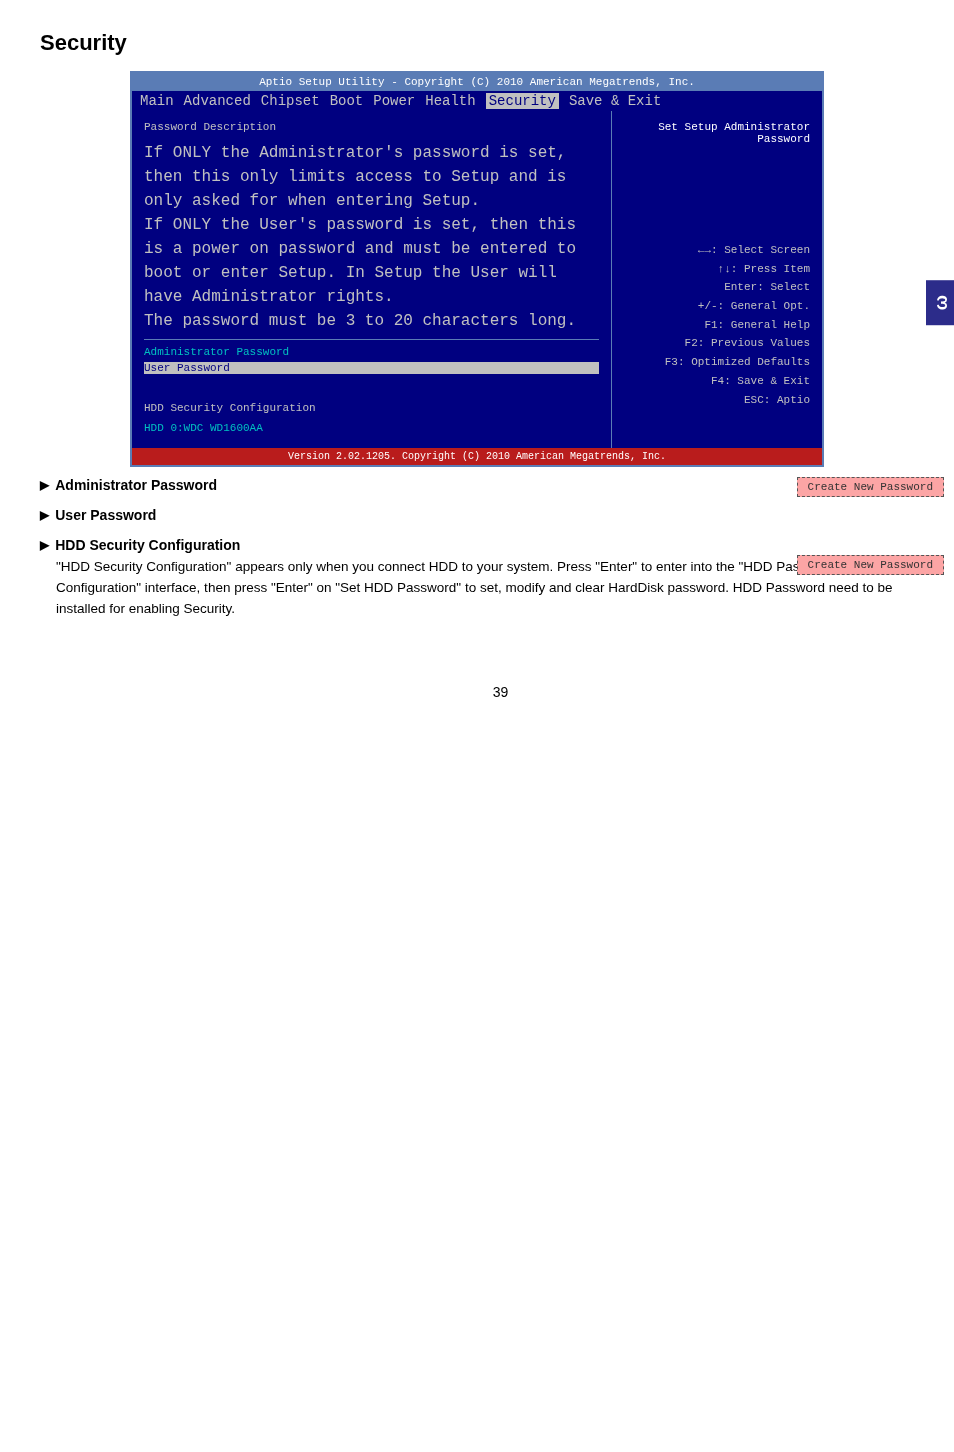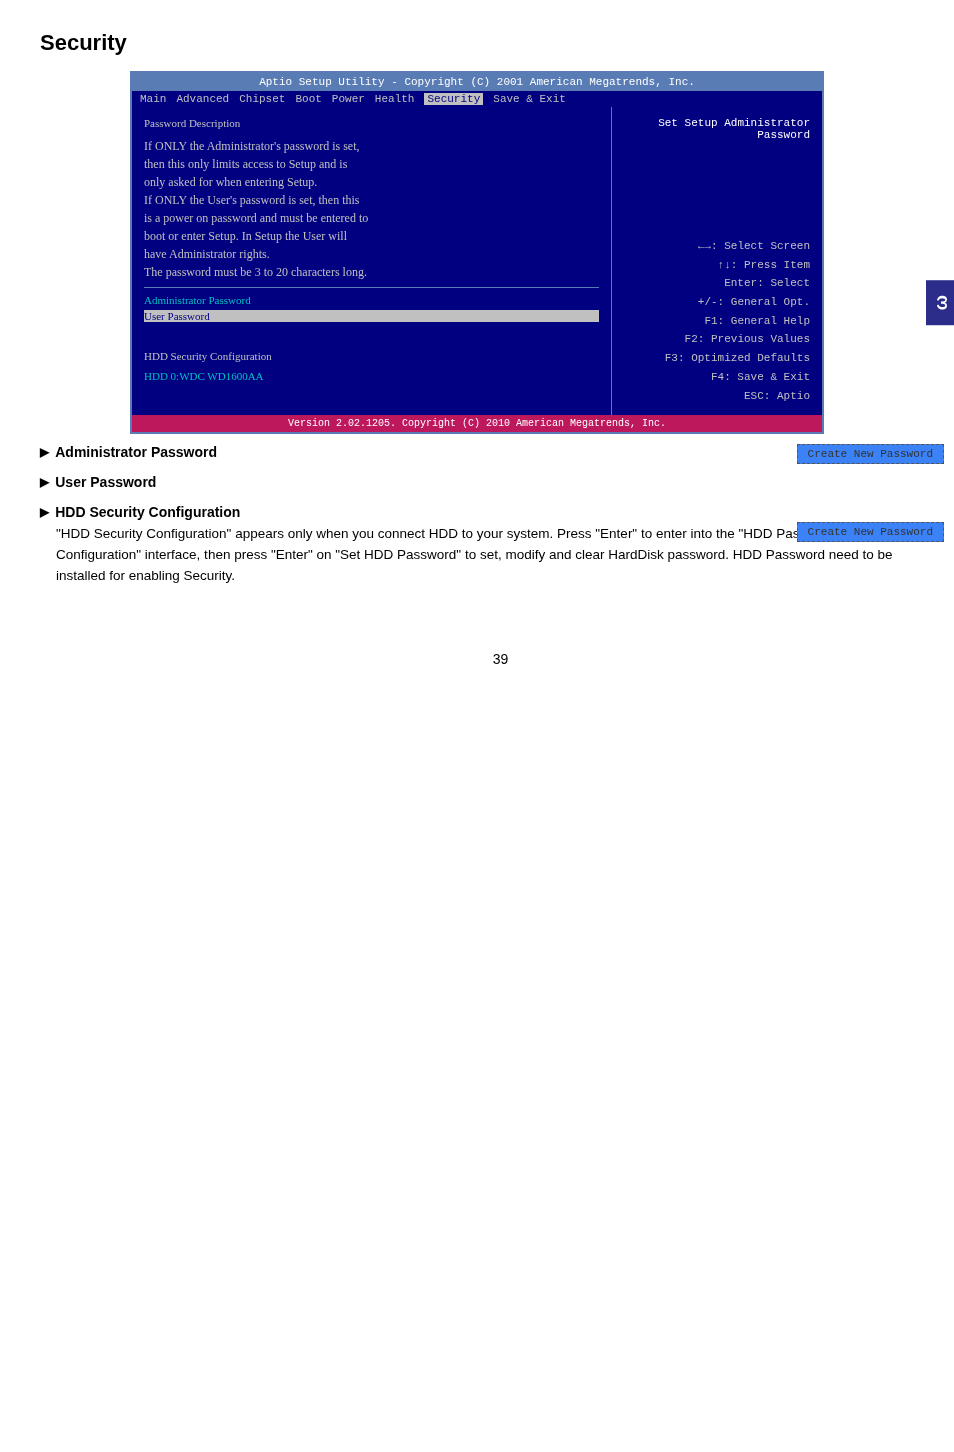--- a/index.html
+++ b/index.html
@@ -41,21 +41,21 @@
       font-family: 'Courier New', Courier, monospace;
     }
 
     
     .bios-navbar {
       background: #000080;
       color: #c0c0c0;
       padding: 2px 8px;
       display: flex;
       gap: 10px;
-      font-size: 11px;
+      font-size: 14px;
       font-family: 'Courier New', Courier, monospace;
     }
 
     .bios-navbar span {
       cursor: pointer;
     }
 
     .bios-navbar .active-nav {
       background: #c0c0c0;
       color: #000080;
@@ -68,33 +68,33 @@
       min-height: 300px;
     }
 
     
     .bios-left {
       flex: 1;
       padding: 10px 12px;
       border-right: 1px solid #5a7cb5;
       color: #c0c0c0;
       font-size: 11px;
-      font-family: Liberation Serif, serif;
+      font-family: Liberation Mono, monospace;
     }
 
     .bios-left .section-title {
       color: #c0c0c0;
       margin-bottom: 8px;
     }
 
     .bios-left .description-text {
       color: #c0c0c0;
       line-height: 1.5;
       margin-bottom: 2px;
-      font-size: 12px;
+      font-size: 16px;
     }
 
     .bios-left .menu-item {
       color: #00c0c0;
       margin: 4px 0;
       cursor: pointer;
     }
 
     .bios-left .menu-item.selected {
       background: #c0c0c0;
@@ -121,21 +121,21 @@
     }
 
     .bios-right .key-help {
       margin-top: 10px;
       color: #c0c0c0;
       line-height: 1.7;
     }
 
     
     .bios-footer {
-      background: #be185d;
+      background: #b91c1c;
       color: #ffffff;
       text-align: center;
       padding: 3px 0;
       font-size: 10px;
       font-family: 'Courier New', Courier, monospace;
     }
 
     
     .side-tab {
       position: absolute;
@@ -195,34 +195,34 @@
       background: #5a7cb5;
       margin: 6px 0 6px 0;
     }
 
     .create-pw-box {
       border: 1px dashed #555;
       display: inline-block;
       font-family: 'Courier New', Courier, monospace;
       font-size: 11px;
       padding: 3px 10px;
-      background: #3b82f6;
+      background: #fca5a5;
       color: #333;
     }
   </style>
 </head>
 <body>
 
 <div class="side-tab">ω</div>
 
 <div class="page-title">Security</div>
 
 <div class="bios-container">
 
-  <div class="bios-titlebar">Aptio Setup Utility - Copyright (C) 2001 American Megatrends, Inc.</div>
+  <div class="bios-titlebar">Aptio Setup Utility - Copyright (C) 2010 American Megatrends, Inc.</div>
 
   <div class="bios-navbar">
     <span>Main</span>
     <span>Advanced</span>
     <span>Chipset</span>
     <span>Boot</span>
     <span>Power</span>
     <span>Health</span>
     <span class="active-nav">Security</span>
     <span>Save &amp; Exit</span>

